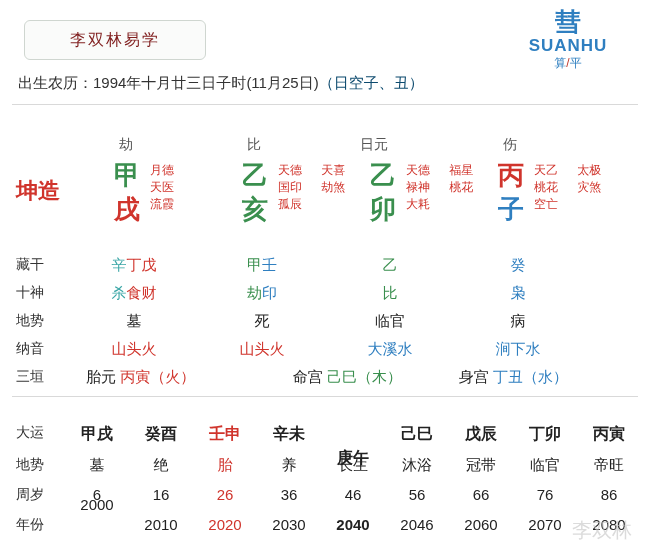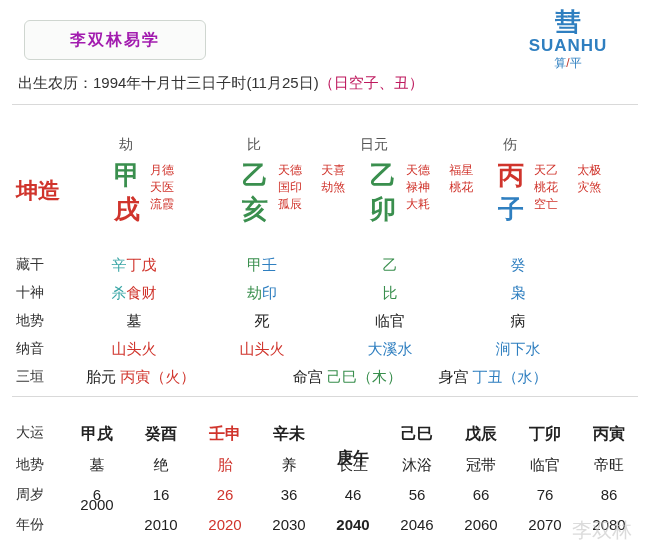--- a/index.html
+++ b/index.html
@@ -14,33 +14,33 @@
   .page{position:relative;width:650px;height:550px;}
 
   
   .brand-box{
     position:absolute;left:24px;top:20px;
     width:180px;height:38px;
     border:1px solid #cfd6d0;border-radius:6px;
     background:#fafbfa;
     display:flex;align-items:center;justify-content:center;
   }
-  .brand-box span{font-size:16px;color:#a21caf;letter-spacing:2px;font-weight:bold;}
+  .brand-box span{font-size:16px;color:#7f1d1d;letter-spacing:2px;}
 
   .logo{position:absolute;right:22px;top:8px;width:120px;text-align:center;}
   .logo .mark{font-size:26px;color:#2f7fc0;font-weight:bold;line-height:28px;}
   .logo .name{font-size:17px;color:#2f7fc0;font-weight:bold;letter-spacing:1px;line-height:20px;}
   .logo .sub{font-size:12px;color:#2f7fc0;line-height:14px;}
   .logo .sub .slash{color:#c0392b;}
 
   .birthline{
     position:absolute;left:18px;top:74px;
     font-size:15px;color:#333;white-space:nowrap;
   }
-  .birthline .red{color:#be185d;}
+  .birthline .red{color:#0c4a6e;}
 
   .hr{position:absolute;left:12px;width:626px;height:1px;background:#d9d9d9;}
   .hr1{top:104px;}
   .hr2{top:396px;}
 
   .tengod-row{position:absolute;top:136px;left:0;width:650px;height:20px;}
   .tengod{position:absolute;font-size:14px;text-align:center;width:60px;}
 
   .pillar{position:absolute;top:158px;width:150px;height:90px;}
   .gz{position:absolute;left:8px;top:0;width:46px;text-align:center;}
@@ -221,21 +221,21 @@
   <div class="rowlabel" style="top:368px;">三垣</div>
   <div class="cellrow" style="top:368px;">
     <div class="cell" style="left:86px;width:140px;text-align:left;">
       <span class="black">胎元</span>
       <span class="red">丙寅</span><span class="red">（火）</span>
     </div>
     <div class="cell" style="left:252px;width:150px;text-align:right;">
       <span class="black">命宫</span>
       <span class="green">己巳</span><span class="green">（木）</span>
     </div>
-    <div class="cell" style="left:418px;width:150px;text-align:center;">
+    <div class="cell" style="left:418px;width:150px;text-align:right;">
       <span class="black">身宫</span>
       <span class="blue">丁丑</span><span class="blue">（水）</span>
     </div>
   </div>
 
   <div class="dy-label" style="top:424px;">大运</div>
   <div class="dy-label" style="top:456px;">地势</div>
   <div class="dy-label" style="top:486px;">周岁</div>
   <div class="dy-label" style="top:516px;">年份</div>
 

